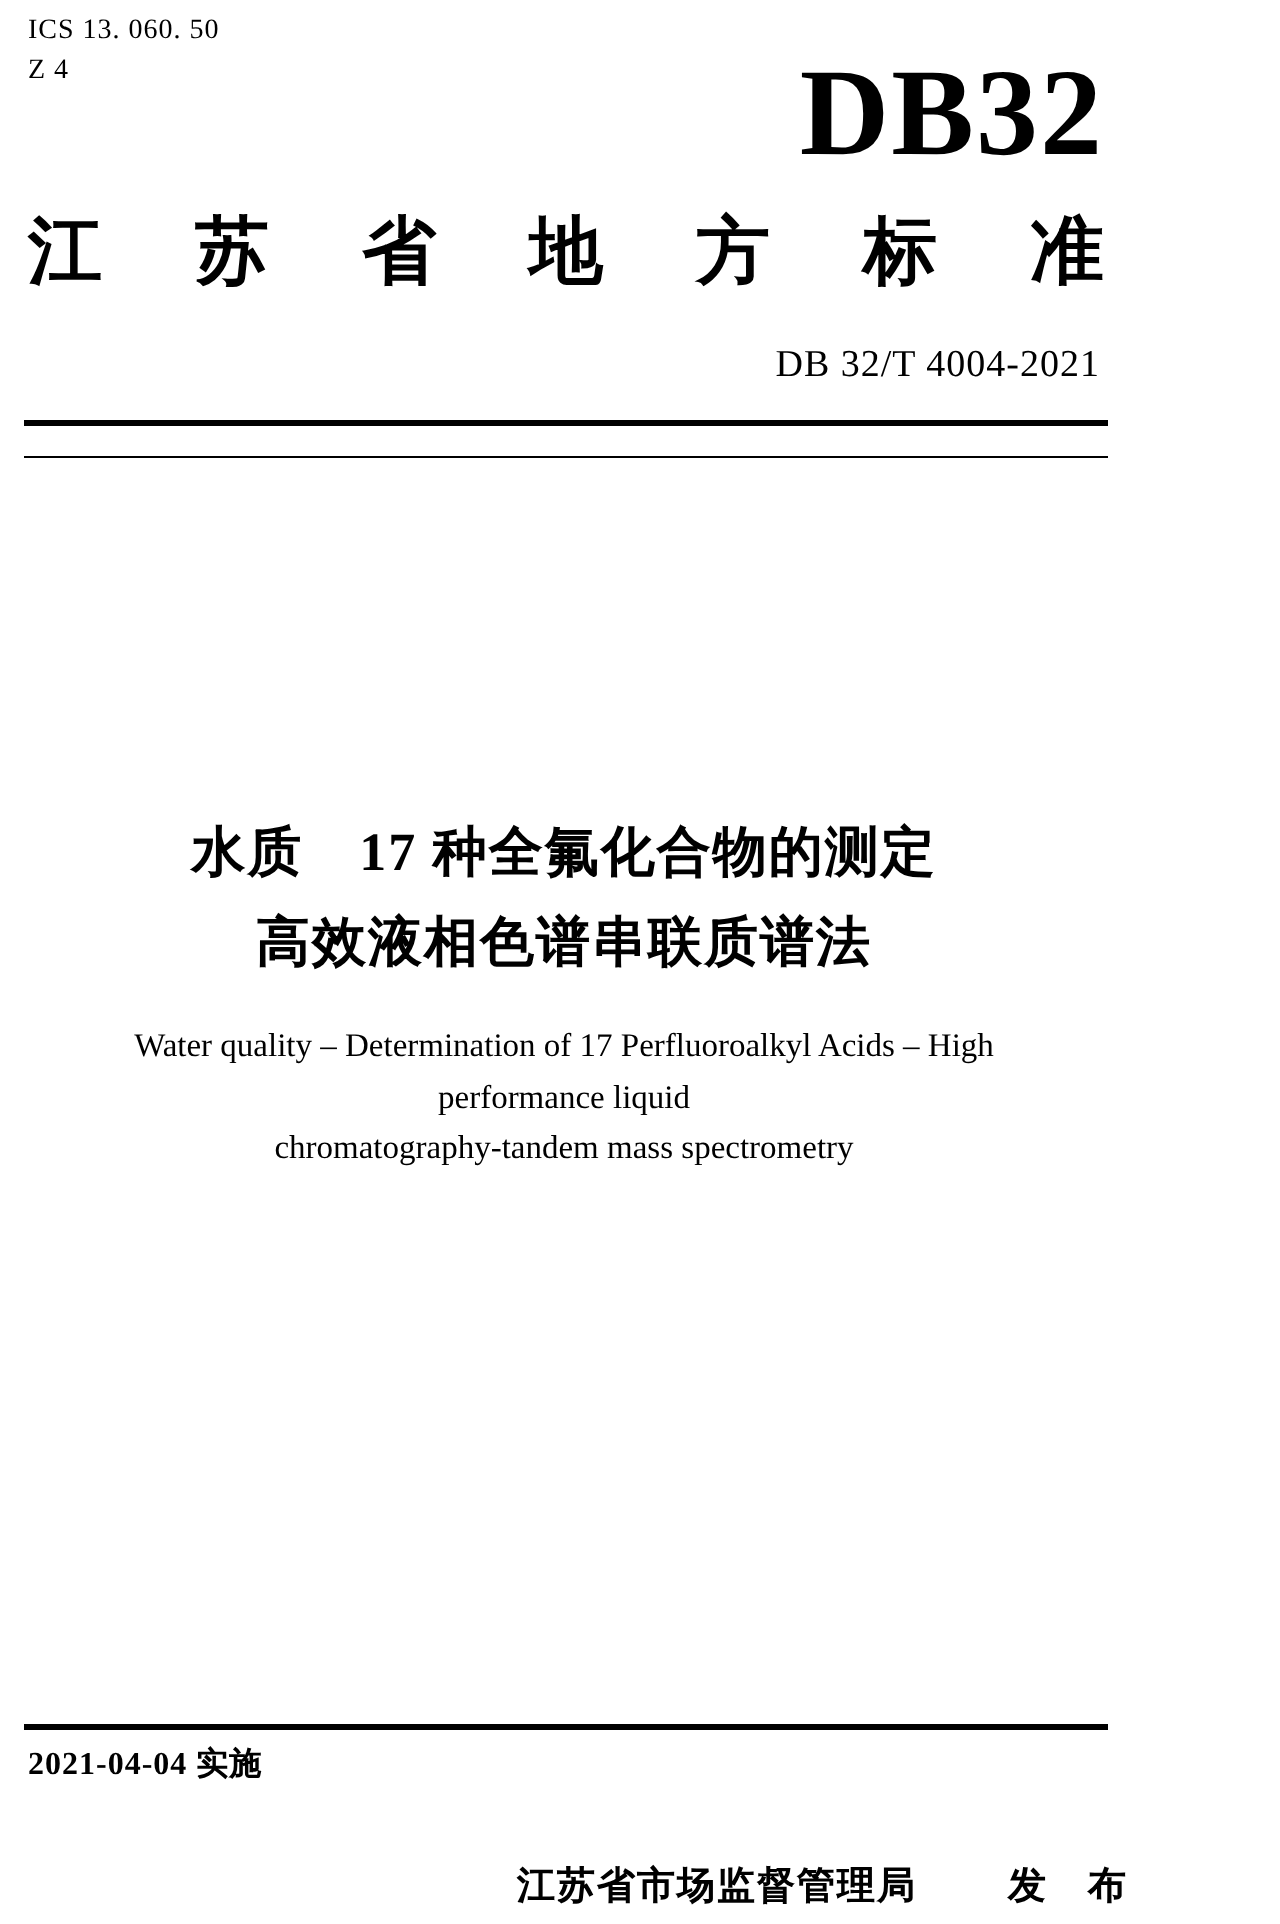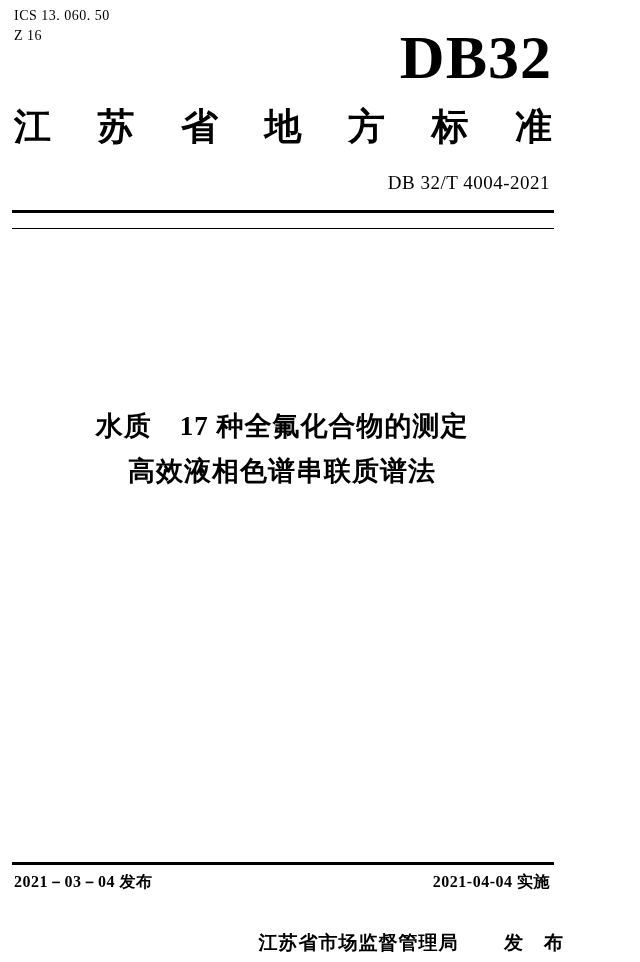--- a/index.html
+++ b/index.html
@@ -151,21 +151,21 @@
   }
   .publisher .gap { display: inline-block; width: 34px; }
 </style>
 </head>
 <body>
 
 <div class="page">
 
   <div class="ics-block">
     <div class="ics-line">ICS 13. 060. 50</div>
-    <div class="ics-line">Z 16</div>
+    <div class="ics-line">Z 4</div>
   </div>
 
   <div class="db32">DB32</div>
 
   <div class="province-line">
     <span>江</span>
     <span>苏</span>
     <span>省</span>
     <span>地</span>
     <span>方</span>
@@ -176,25 +176,29 @@
   <div class="std-no">DB 32/T 4004-2021</div>
 
   <div class="rule-thick"></div>
   <div class="rule-thin"></div>
 
   <div class="title-cn">
     <span>水质　17 种全氟化合物的测定</span>
     <span class="line2">高效液相色谱串联质谱法</span>
   </div>
 
+  <div class="title-en">
+    <span>Water quality – Determination of 17 Perfluoroalkyl Acids – High performance liquid</span>
+    <br>
+    <span>chromatography-tandem mass spectrometry</span>
+  </div>
 
   <div class="rule-bottom"></div>
 
   <div class="dates">
-    <span>2021－03－04 发布</span>
     <span>2021-04-04 实施</span>
   </div>
 
   <div class="publisher">
     <span>江苏省市场监督管理局</span>
     <span class="gap"></span>
     <span>发　布</span>
   </div>
 
 </div>

